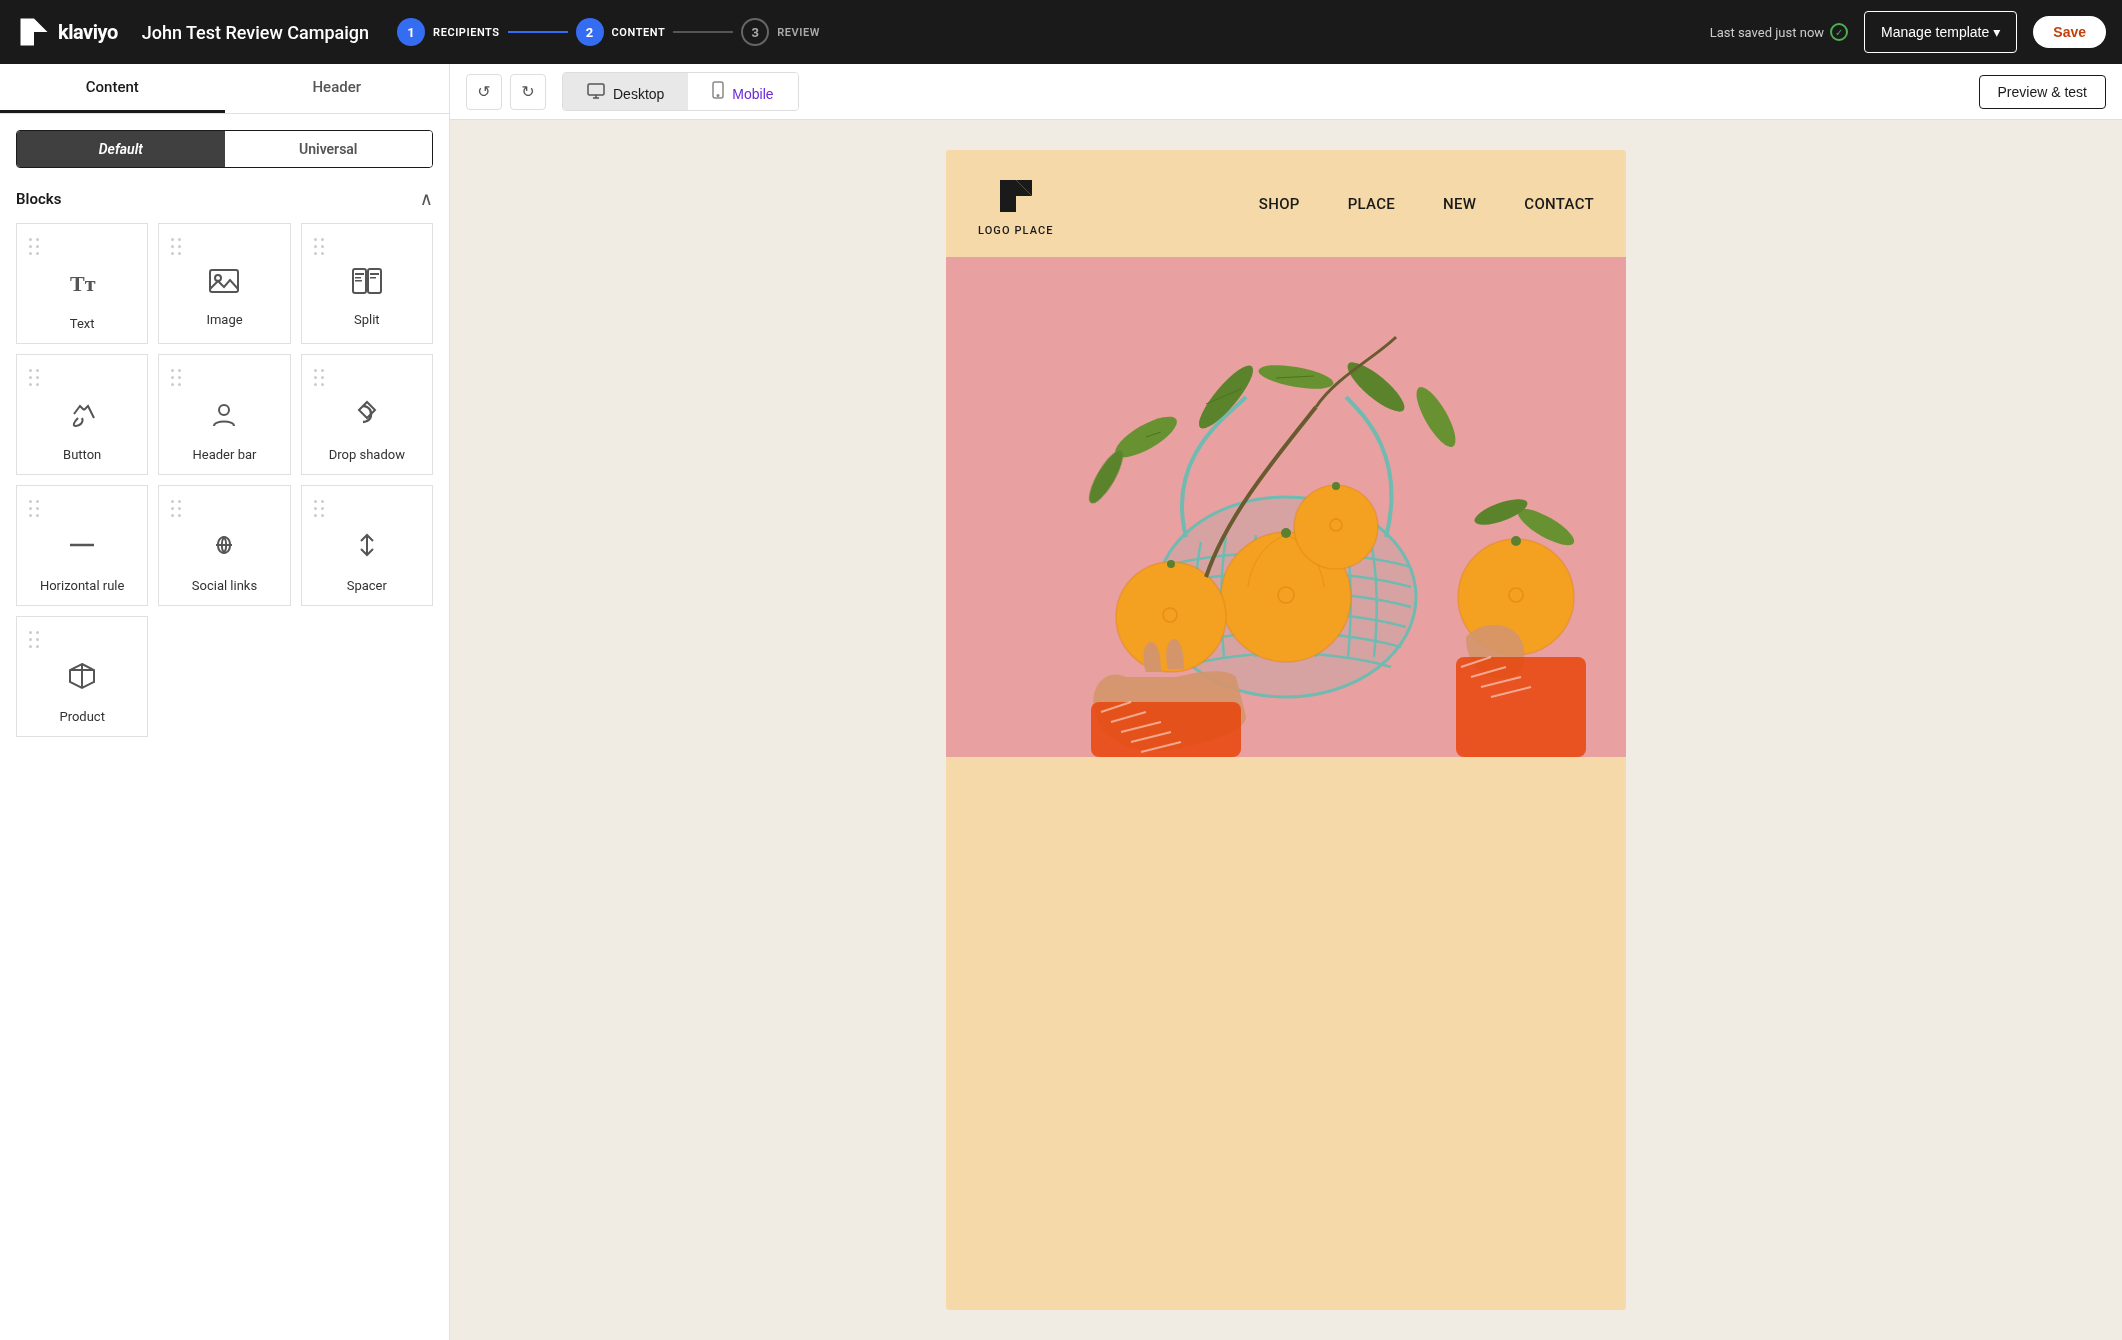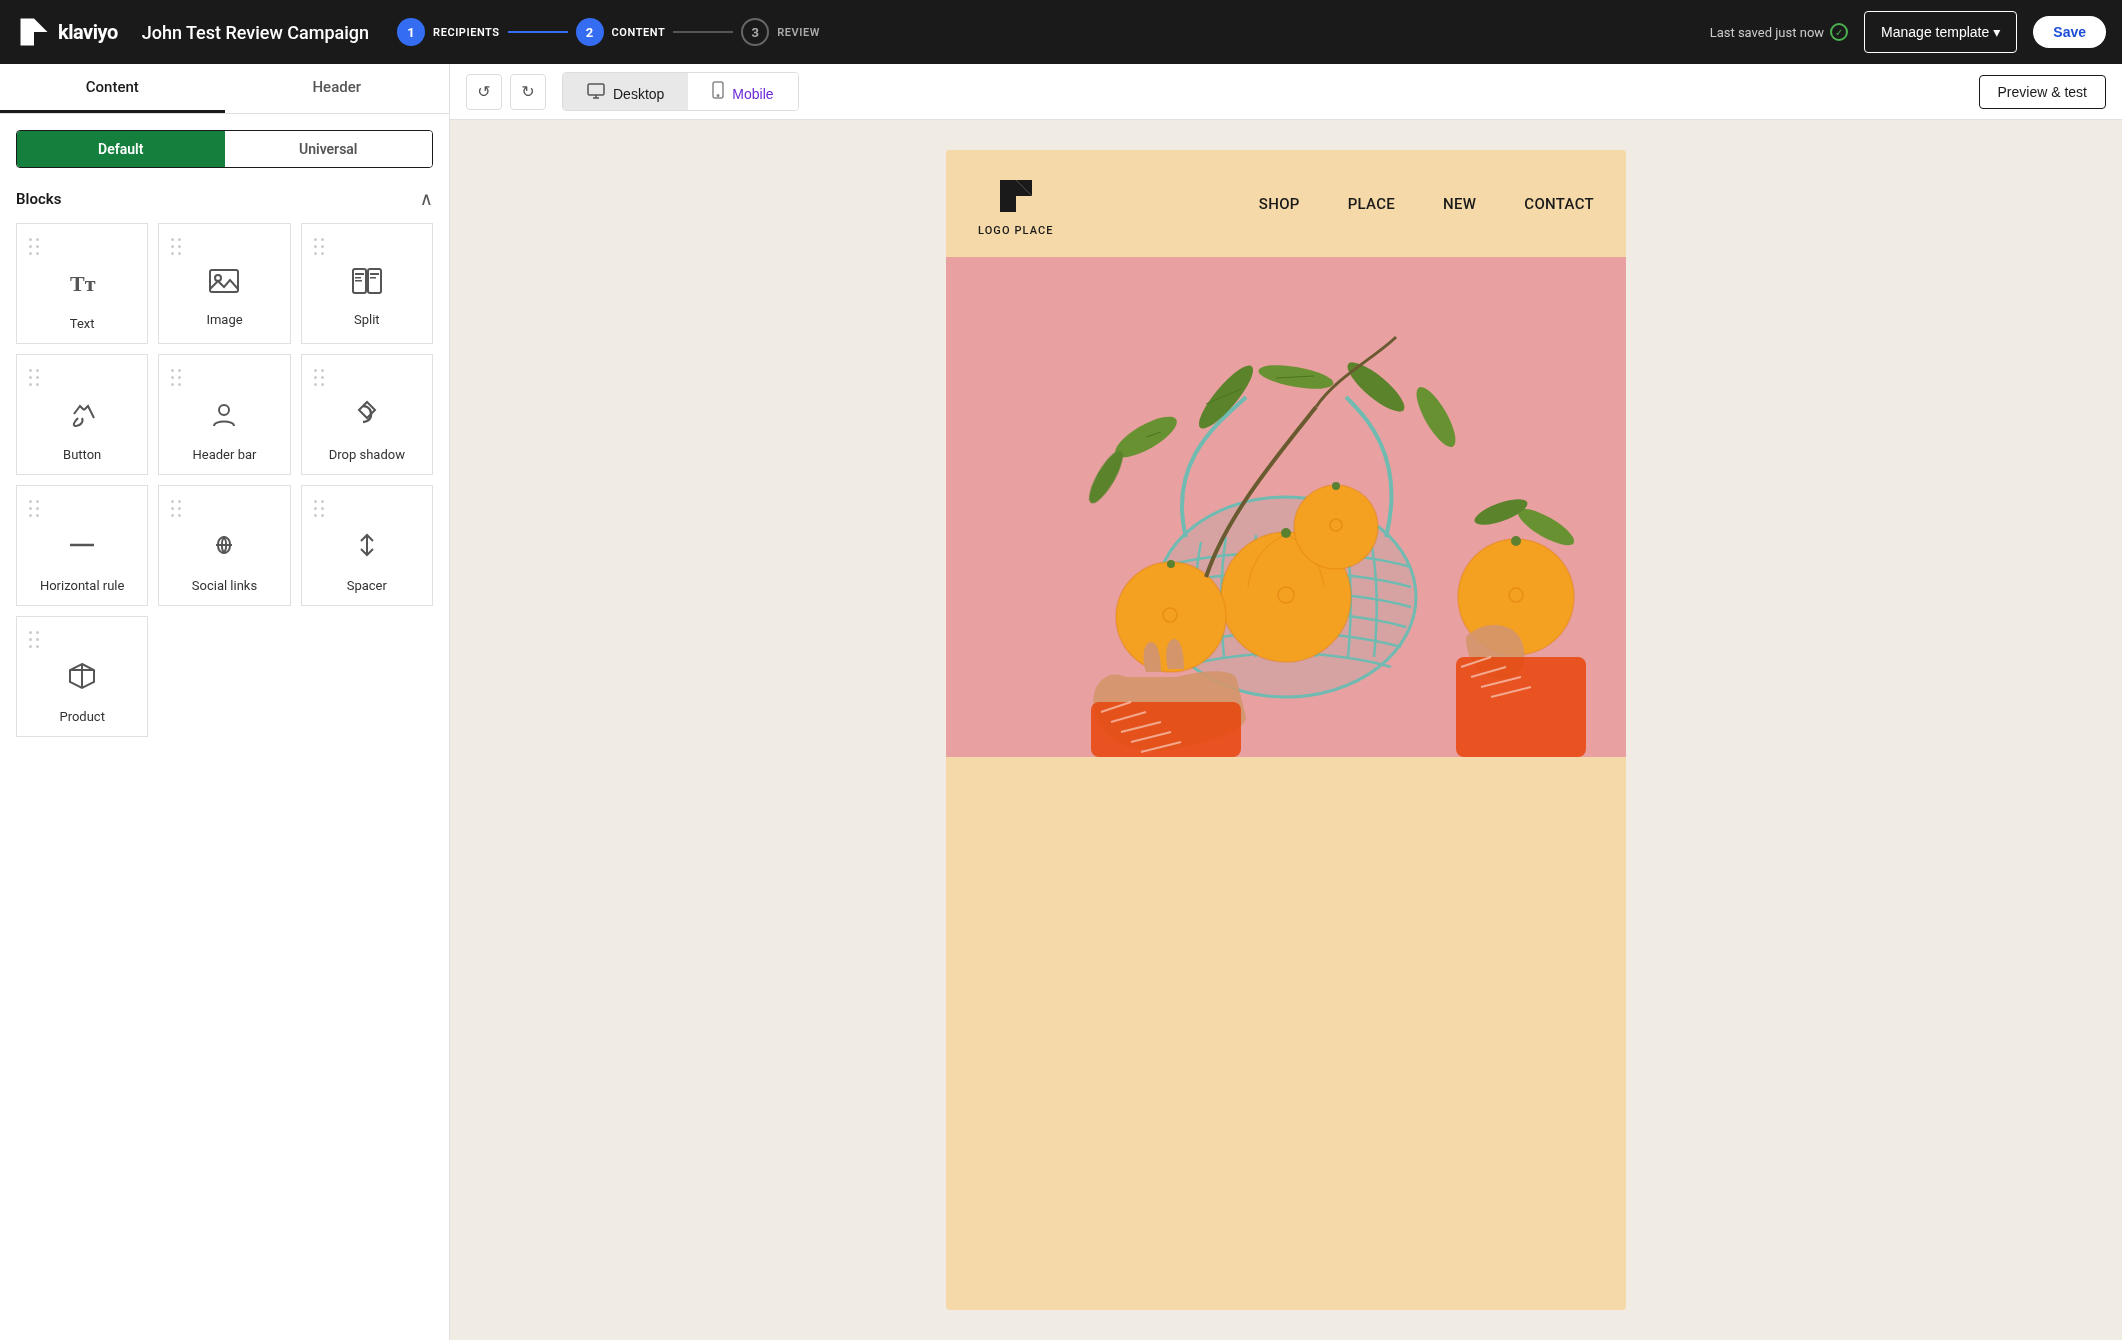--- a/index.html
+++ b/index.html
@@ -113,21 +113,21 @@
       font-weight: 500;
       cursor: pointer;
       display: flex;
       align-items: center;
       gap: 4px;
       white-space: nowrap;
     }
     .btn-save {
       background: white;
       border: none;
-      color: #1d4ed8;
+      color: #c2410c;
       padding: 8px 20px;
       border-radius: 16px;
       font-size: 14px;
       font-weight: 600;
       cursor: pointer;
     }
 
     
     .main-layout {
       display: flex;
@@ -177,22 +177,23 @@
     }
     .toggle-btn {
       flex: 1;
       padding: 10px 0;
       text-align: center;
       font-size: 14px;
       font-weight: 600;
       cursor: pointer;
     }
     .toggle-btn.active {
-      background: #15803d;
+      background: #404040;
       color: white;
+      font-style: italic;
     }
     .toggle-btn.inactive {
       background: white;
       color: #555;
     }
 
     
     .blocks-header {
       display: flex;
       align-items: center;

